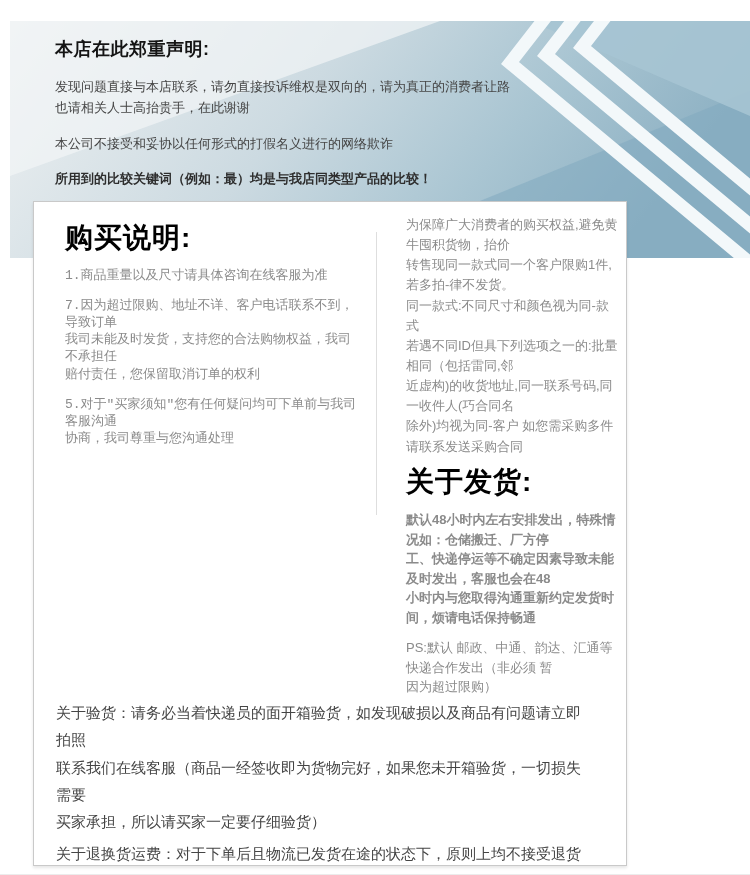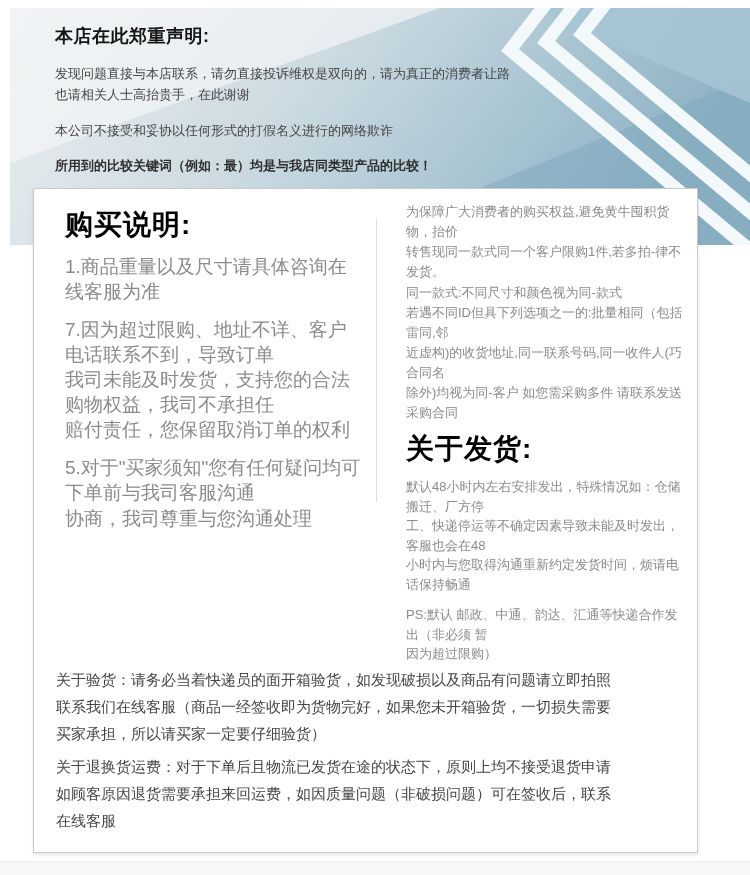--- a/index.html
+++ b/index.html
@@ -2,72 +2,72 @@
 <html style="--banner_light: #edf1f2; --banner_mid: #ccdae1; --banner_blue: #8fb2c4; --stripe_white: #f3f8fa; --heading_black: #000000; --body_gray: #8b8b8b; --dark_gray: #454545; --note_gray: #9e9e9e;"><head>
 <meta charset="utf-8">
 <style>
   * { margin:0; padding:0; box-sizing:border-box; }
   html,body { background:#ffffff; }
   body {
     width:750px; height:875px; position:relative; overflow:hidden;
     font-family:"Liberation Sans","DejaVu Sans",sans-serif;
     -webkit-font-smoothing:antialiased;
   }
-  .page { position:absolute; inset:0; background:#fff; }
+  .page { position:absolute; inset:0; background:#fff;margin-top:13px; }
 
   
   .banner {
     position:absolute; left:10px; top:8px; width:740px; height:237px;
     overflow:hidden;
   }
   .banner-bg { position:absolute; left:0; top:0; width:740px; height:237px; display:block; }
   .banner-content { position:absolute; left:45px; top:16px; width:600px; }
   .banner-title {
     font-size:18px; font-weight:bold; color:#141414; letter-spacing:0.5px;
     margin-bottom:15px;
   }
   .banner-p {
     font-size:13px; line-height:1.65; color:var(--dark_gray,#3d3d3d);
     white-space:pre-line; margin-bottom:14px;
   }
   .banner-p.bold { font-weight:bold; color:#2e2e2e; margin-bottom:0; }
 
   
   .notice-box {
-    position:absolute; left:33px; top:188px; width:665px; height:665px;
+    position:absolute; left:33px; top:188px; width:594px; height:665px;
     background:#ffffff; border:1px solid #c9c9c9;
     box-shadow:0 2px 3px rgba(0,0,0,0.10);
     overflow:hidden;
   }
   .columns { position:relative; display:flex; padding-top:13px; }
   .col-divider {
     position:absolute; left:342px; top:30px; width:1px; height:283px;
     background:#dedede;
   }
   .col-left  { width:343px; padding:0 14px 0 31px; }
   .col-right { flex:1; padding:0 8px 0 29px; }
 
   .sec-title {
     font-size:28px; font-weight:bold; color:#000; letter-spacing:1px;
     line-height:1.1; margin:8px 0 13px;
   }
   .col-left .item {
-    font-size:19px; line-height:1.32; color:var(--body_gray,#8b8b8b);
-    white-space:pre-line; margin-bottom:13px;
+    font-size:13px; line-height:1.32; color:var(--body_gray,#8b8b8b);
+    white-space:pre-line; margin-bottom:13px;font-family:Liberation Mono, monospace;
   }
   .limit-body {
     font-size:13px; line-height:1.55; color:var(--body_gray,#8b8b8b);
     white-space:pre-line; margin-bottom:8px;
   }
   .ship-title { margin-top:10px; }
   .ship-body, .ship-ps {
     font-size:13px; line-height:1.5; color:var(--body_gray,#8b8b8b);
     white-space:pre-line;
   }
-  .ship-body { margin-bottom:11px; }
+  .ship-body { margin-bottom:11px;font-weight:bold; }
 
   .fullwidth { padding:2px 40px 0 22px; }
   .big-para {
     font-size:15px; line-height:1.82; color:var(--dark_gray,#474747);
     white-space:pre-line; margin-bottom:5px;
   }
 
   .bottom-strip {
     position:absolute; left:0; top:861px; width:750px; height:14px;
     background:#f7f7f7; border-top:1px solid #ececec;

